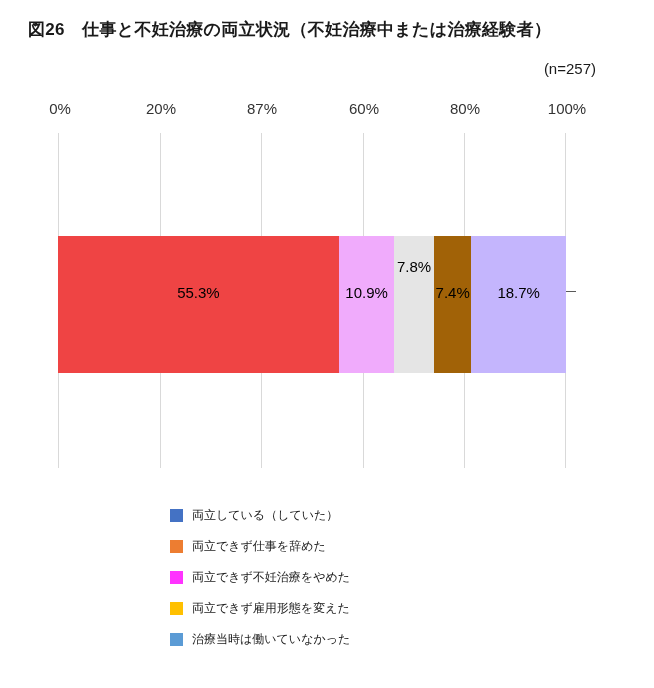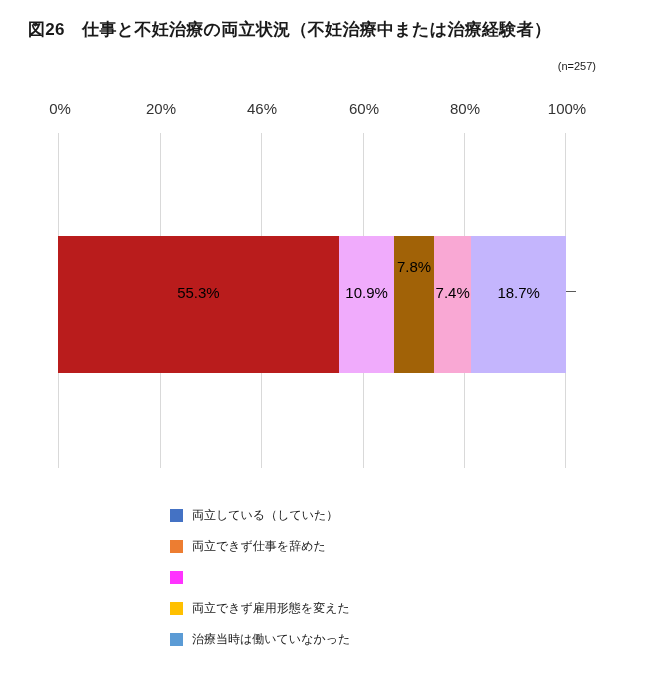--- a/index.html
+++ b/index.html
@@ -31,21 +31,21 @@
     font-size: 17px;
     font-weight: bold;
     letter-spacing: 0.3px;
     white-space: nowrap;
   }
 
   .sample-size {
     position: absolute;
     right: 58px;
     top: 60px;
-    font-size: 11px;
+    font-size: 15px;
     white-space: nowrap;
   }
 
   
   .plot {
     position: absolute;
     left: 58px;
     top: 133px;
     width: 508px;
     height: 335px;
@@ -152,67 +152,68 @@
   <div class="plot">
     <div class="gridline" style="left:0px;"></div>
     <div class="gridline" style="left:101.6px;"></div>
     <div class="gridline" style="left:203.2px;"></div>
     <div class="gridline" style="left:304.8px;"></div>
     <div class="gridline" style="left:406.4px;"></div>
     <div class="gridline" style="left:507px;"></div>
 
     <div class="bar">
 
-      <div class="seg" style="width:55.3%; background:#b91c1c;">
+      <div class="seg" style="width:55.3%; background:#ef4444;">
         <span class="seg-label mid">55.3%</span>
       </div>
 
       <div class="seg" style="width:10.9%; background:#f0abfc;">
         <span class="seg-label mid">10.9%</span>
       </div>
 
-      <div class="seg" style="width:7.8%; background:#a16207;">
+      <div class="seg" style="width:7.8%; background:#e5e5e5;">
         <span class="seg-label above">7.8%</span>
       </div>
 
-      <div class="seg" style="width:7.4%; background:#f9a8d4;">
+      <div class="seg" style="width:7.4%; background:#a16207;">
         <span class="seg-label mid">7.4%</span>
       </div>
 
       <div class="seg" style="width:18.6%; background:#c4b5fd;">
         <span class="seg-label mid">18.7%</span>
         <span class="leader"></span>
       </div>
 
     </div>
   </div>
 
   <div class="axis-labels">
     <span class="axis-tick" style="left:60px;">0%</span>
     <span class="axis-tick" style="left:161px;">20%</span>
-    <span class="axis-tick" style="left:262px;">46%</span>
+    <span class="axis-tick" style="left:262px;">87%</span>
     <span class="axis-tick" style="left:364px;">60%</span>
     <span class="axis-tick" style="left:465px;">80%</span>
     <span class="axis-tick" style="left:567px;">100%</span>
   </div>
 
   <div class="legend">
 
     <div class="legend-item">
       <span class="legend-swatch" style="background:#4472c4;"></span>
       <span class="legend-text">両立している（していた）</span>
     </div>
 
     <div class="legend-item">
       <span class="legend-swatch" style="background:#ed7d31;"></span>
       <span class="legend-text">両立できず仕事を辞めた</span>
     </div>
 
     <div class="legend-item">
       <span class="legend-swatch" style="background:#ff33ff;"></span>
+      <span class="legend-text">両立できず不妊治療をやめた</span>
     </div>
 
     <div class="legend-item">
       <span class="legend-swatch" style="background:#ffc000;"></span>
       <span class="legend-text">両立できず雇用形態を変えた</span>
     </div>
 
     <div class="legend-item">
       <span class="legend-swatch" style="background:#5b9bd5;"></span>
       <span class="legend-text">治療当時は働いていなかった</span>

